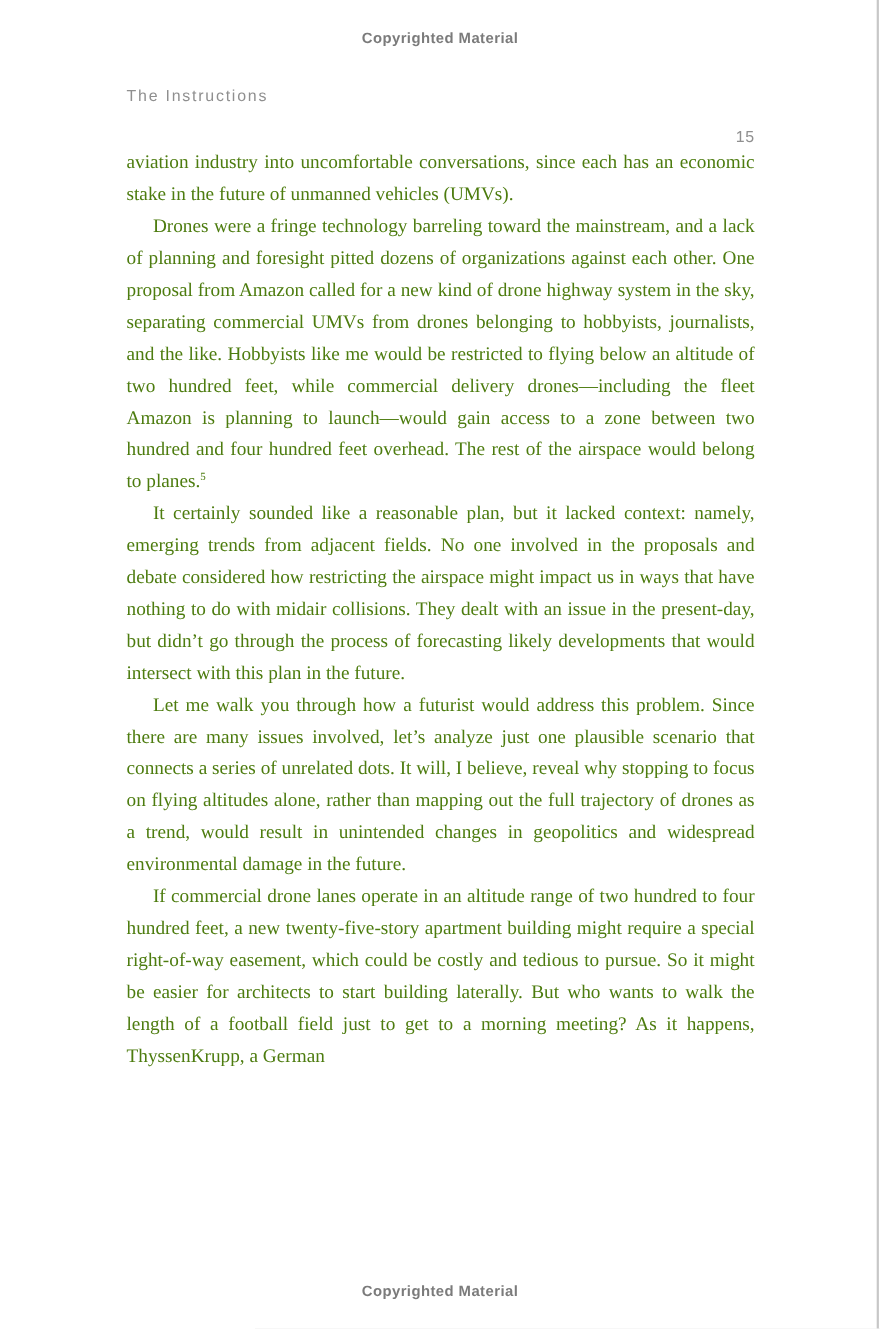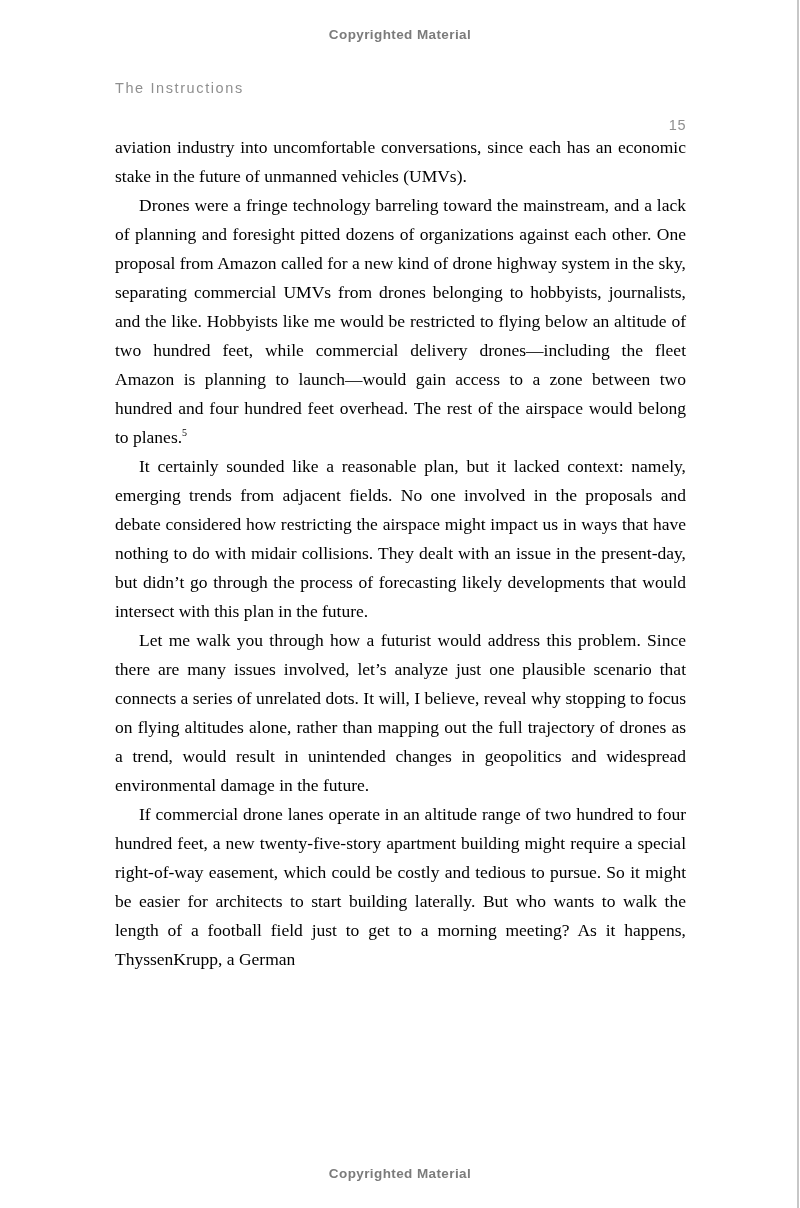--- a/index.html
+++ b/index.html
@@ -56,21 +56,21 @@
     top: 0;
     right: 0;
     letter-spacing: 0.5px;
     margin-top: 37px;
   }
   .body-text {
     position: absolute;
     top: 133px;
     left: 115px;
     width: 571px;
-    color: #000000;
+    color: #4d7c0f;
     font-size: 17.5px;
     line-height: 29px;
     text-align: justify;
   }
   .body-text p {
     margin: 0;
     padding: 0;
     text-indent: 24px;
   }
   .body-text p.no-indent {

